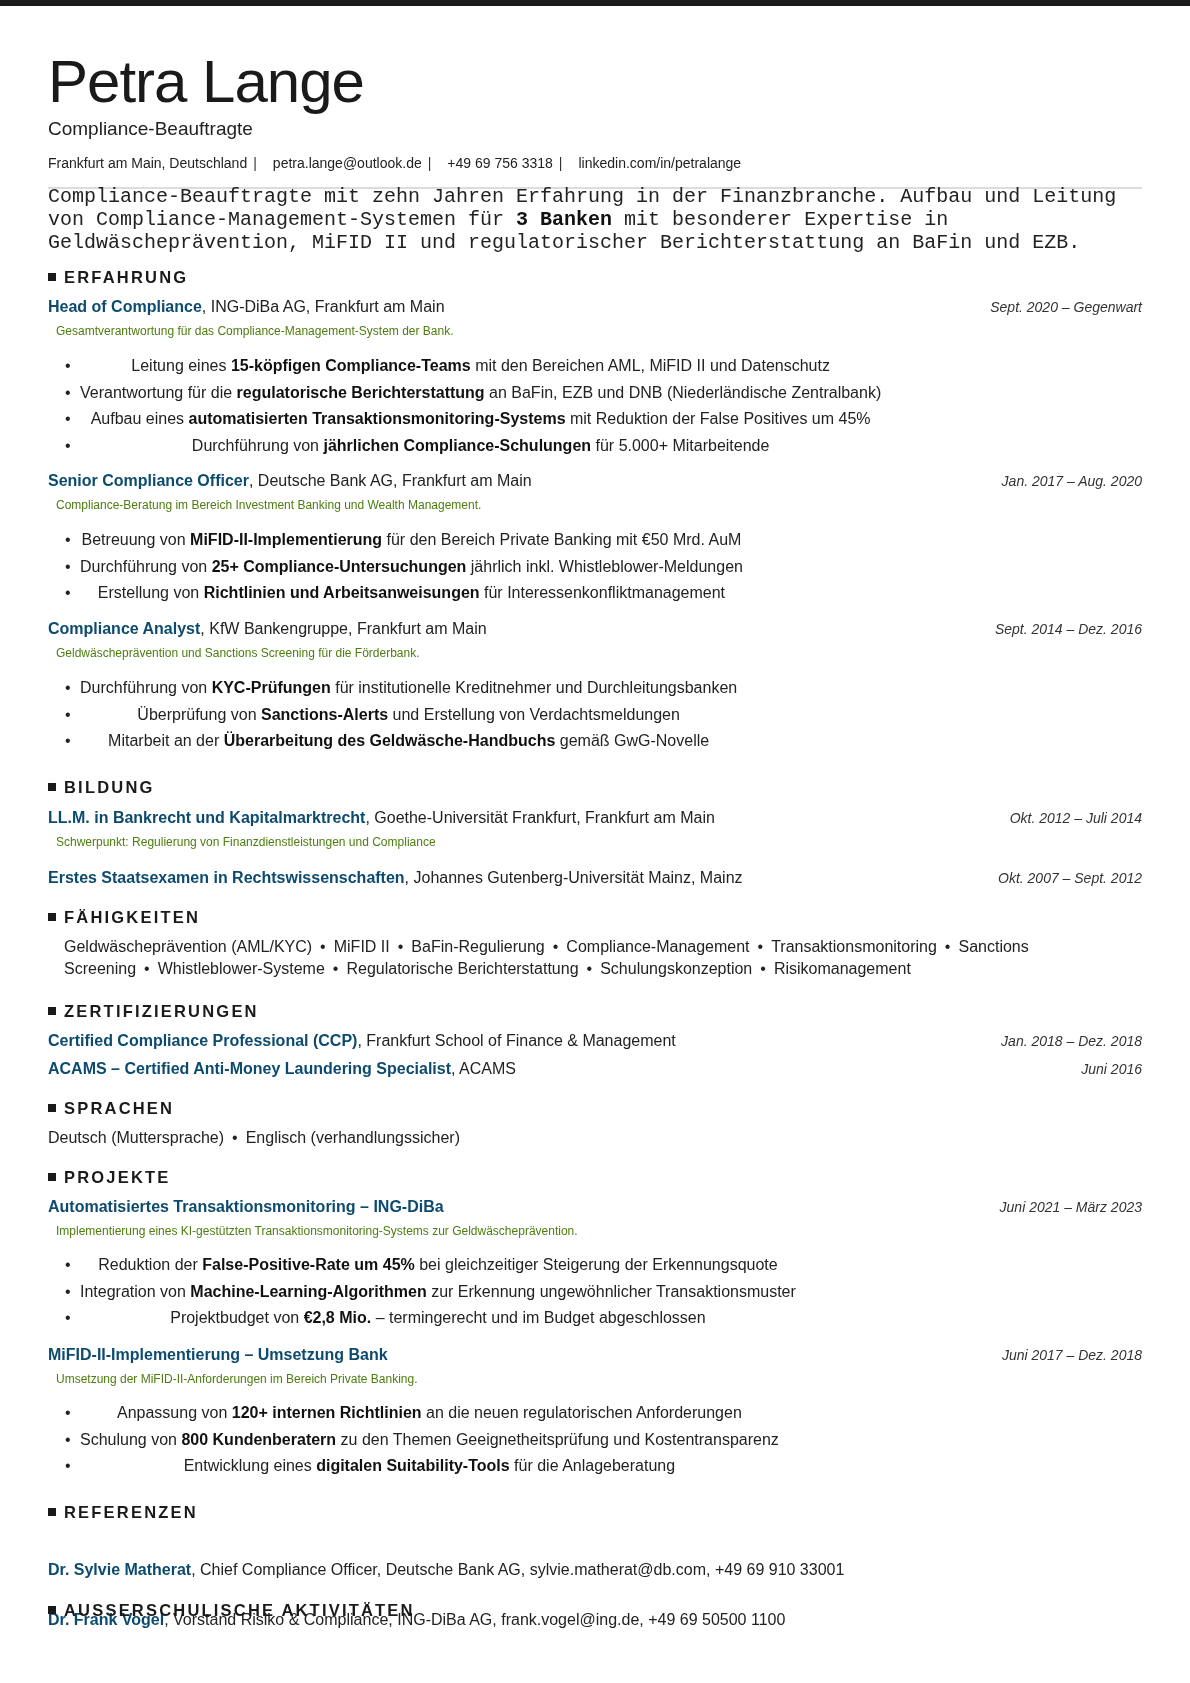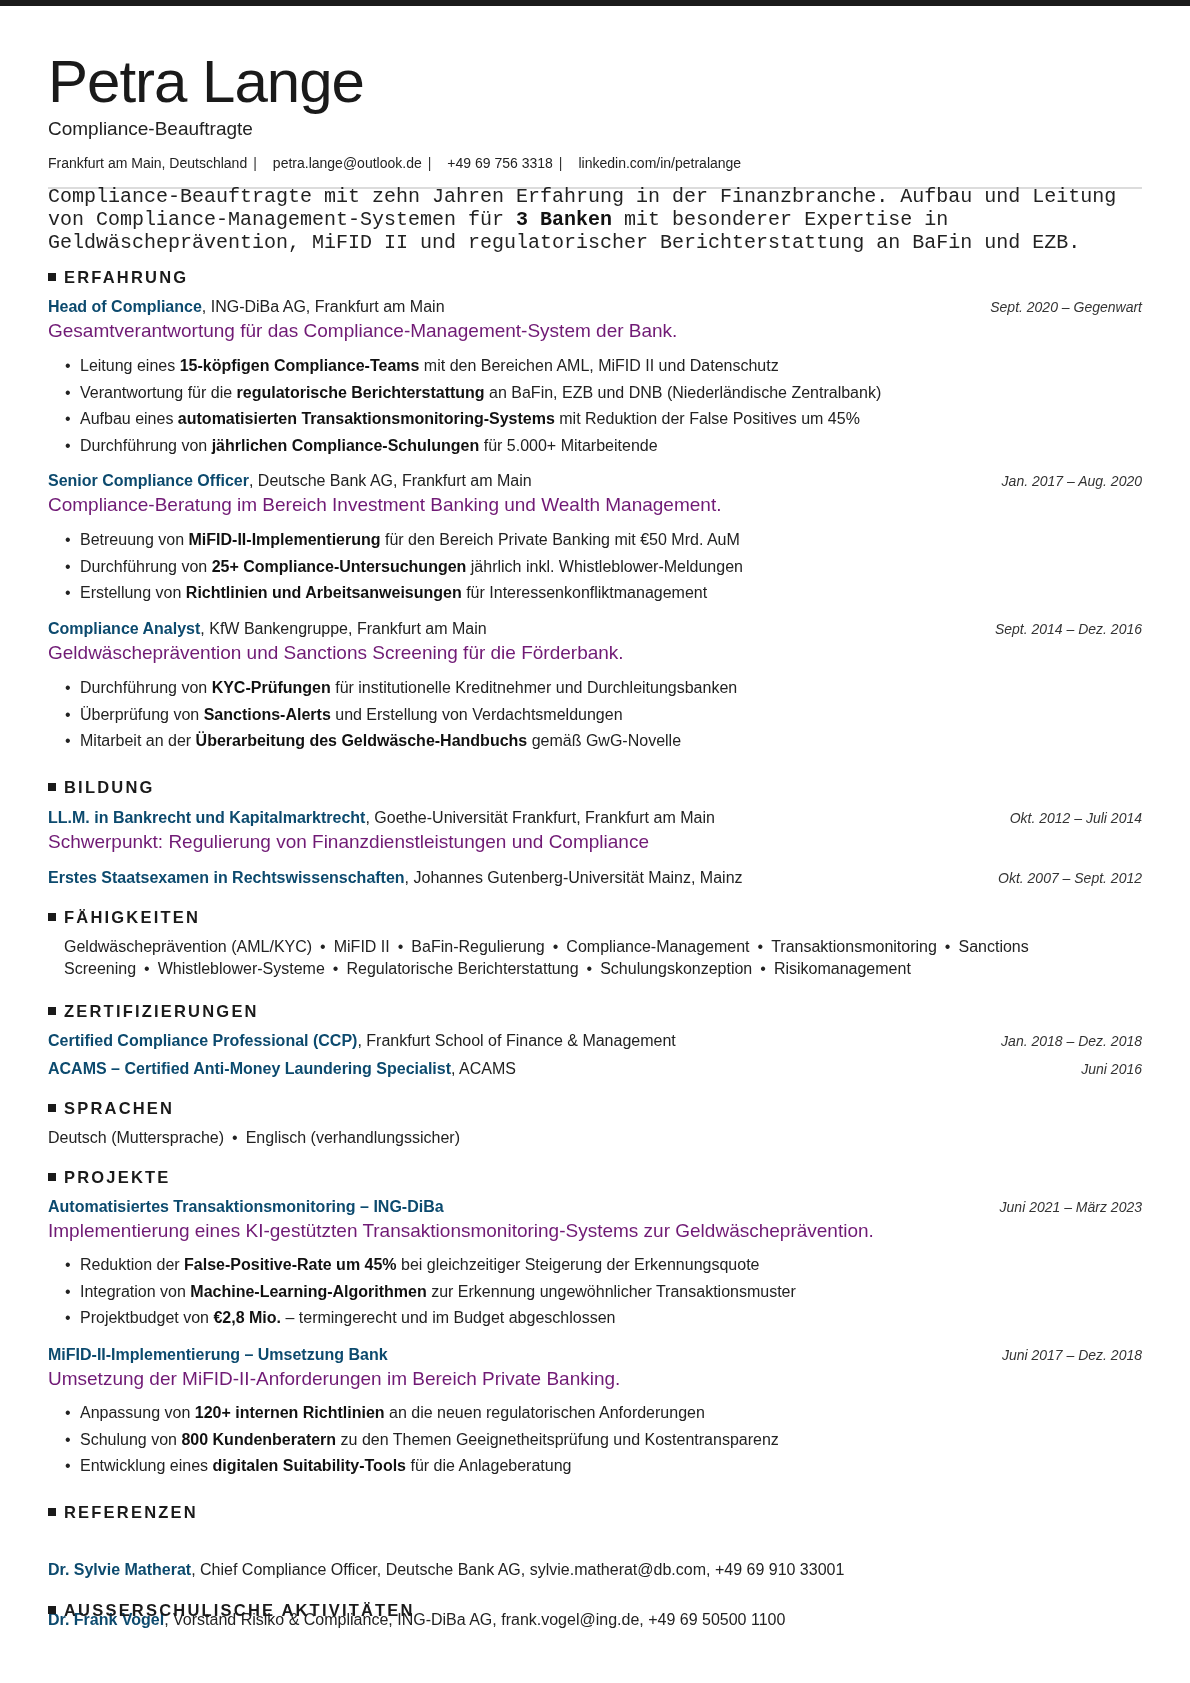--- a/index.html
+++ b/index.html
@@ -28,23 +28,23 @@
 
     .section-head {
       position: absolute; left: 0; display: flex; align-items: center;
       font-size: 16.5px; font-weight: 700; letter-spacing: 2.2px; color: #1a1a1a; line-height: 20px;
     }
     .section-head .marker { width: 8px; height: 8px; background: #1a1a1a; margin-right: 8px; display: inline-block; }
 
     .row { position: absolute; left: 0; width: 1094px; font-size: 16px; line-height: 22px; color: #222; }
     .row b { font-weight: 700; color: #0c4a6e; }
     .date { position: absolute; right: 0; top: 0; font-size: 14px; font-style: italic; color: #333; line-height: 22px; }
-    .desc { position: absolute; left: 0; font-size: 19px; line-height: 22px; color: #701a75; }
-
-    ul.bullets { position: absolute; left: 32px; list-style: none; font-size: 16px; color: #222; }
+    .desc { position: absolute; left: 8px; font-size: 12px; line-height: 22px; color: #4d7c0f; }
+
+    ul.bullets { position: absolute; left: 32px; list-style: none; font-size: 16px; color: #222; text-align: center; }
     ul.bullets li { position: relative; height: 26.5px; line-height: 22px; white-space: nowrap; }
     ul.bullets li::before { content: "•"; position: absolute; left: -15px; top: 0; color: #222; }
     ul.bullets li b { font-weight: 700; color: #111; }
 
     .skills { position: absolute; left: 16px; width: 1094px; font-size: 16px; line-height: 22px; color: #222; }
     .skills .dot { margin: 0 8px; }
   </style>
 </head>
 <body>
 

